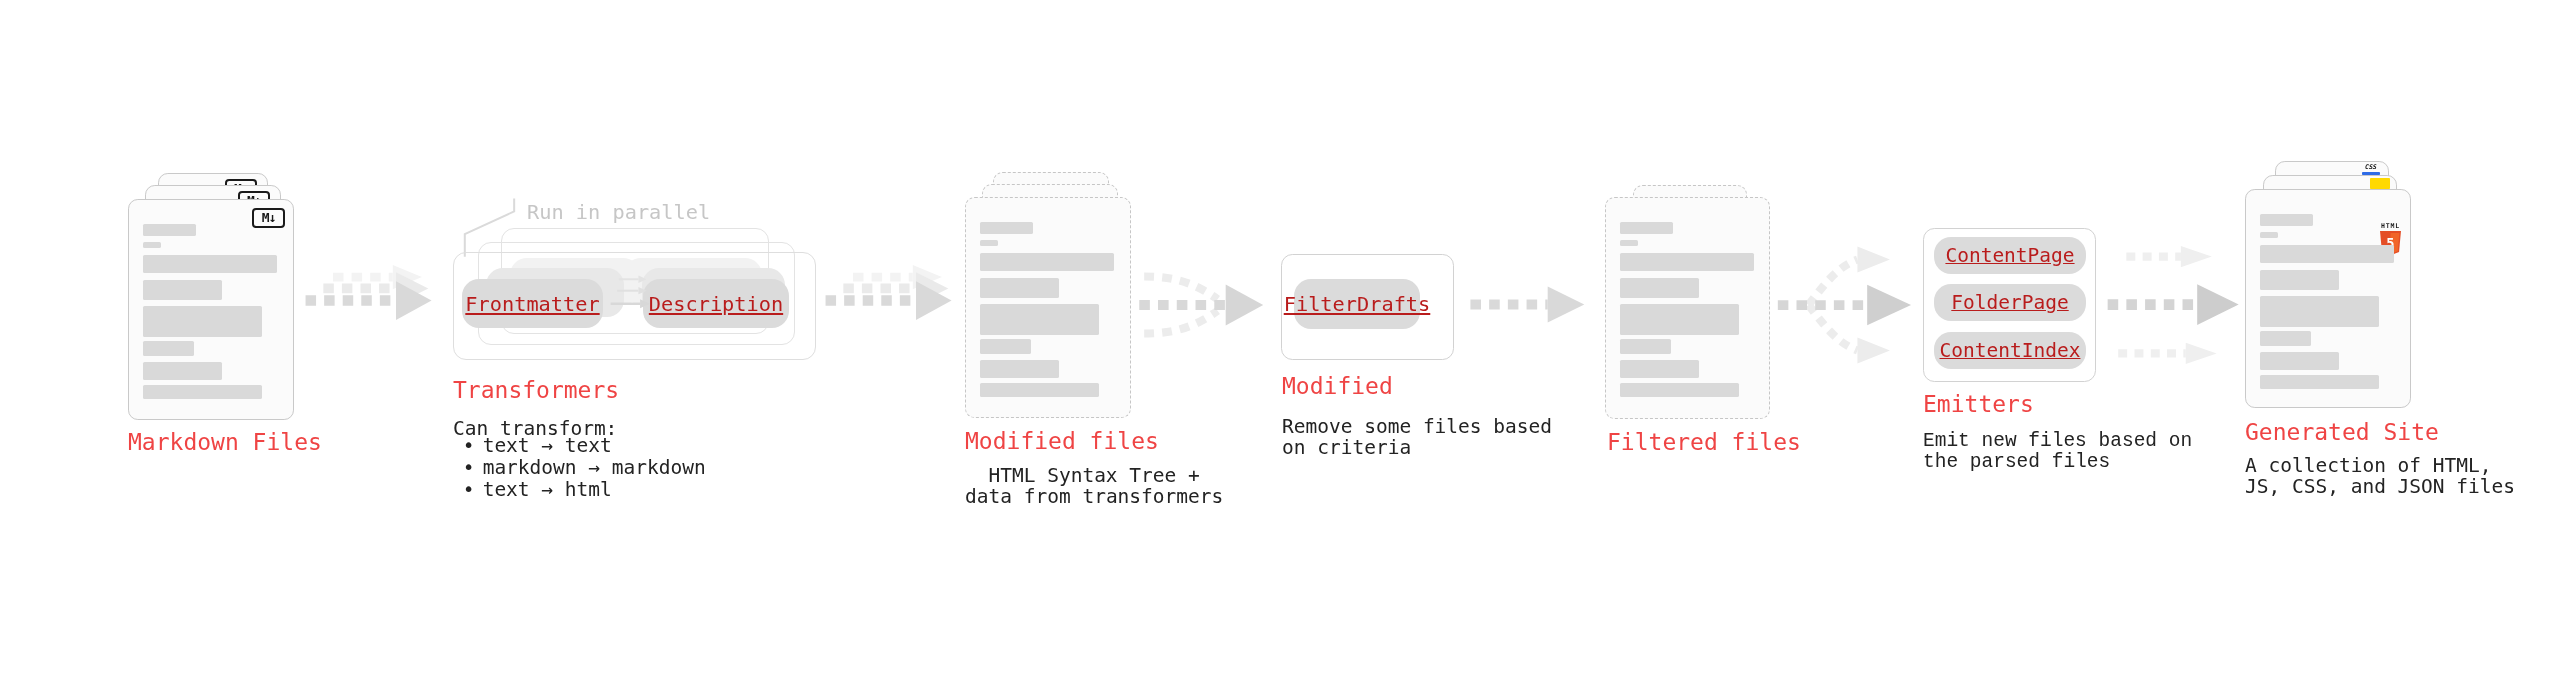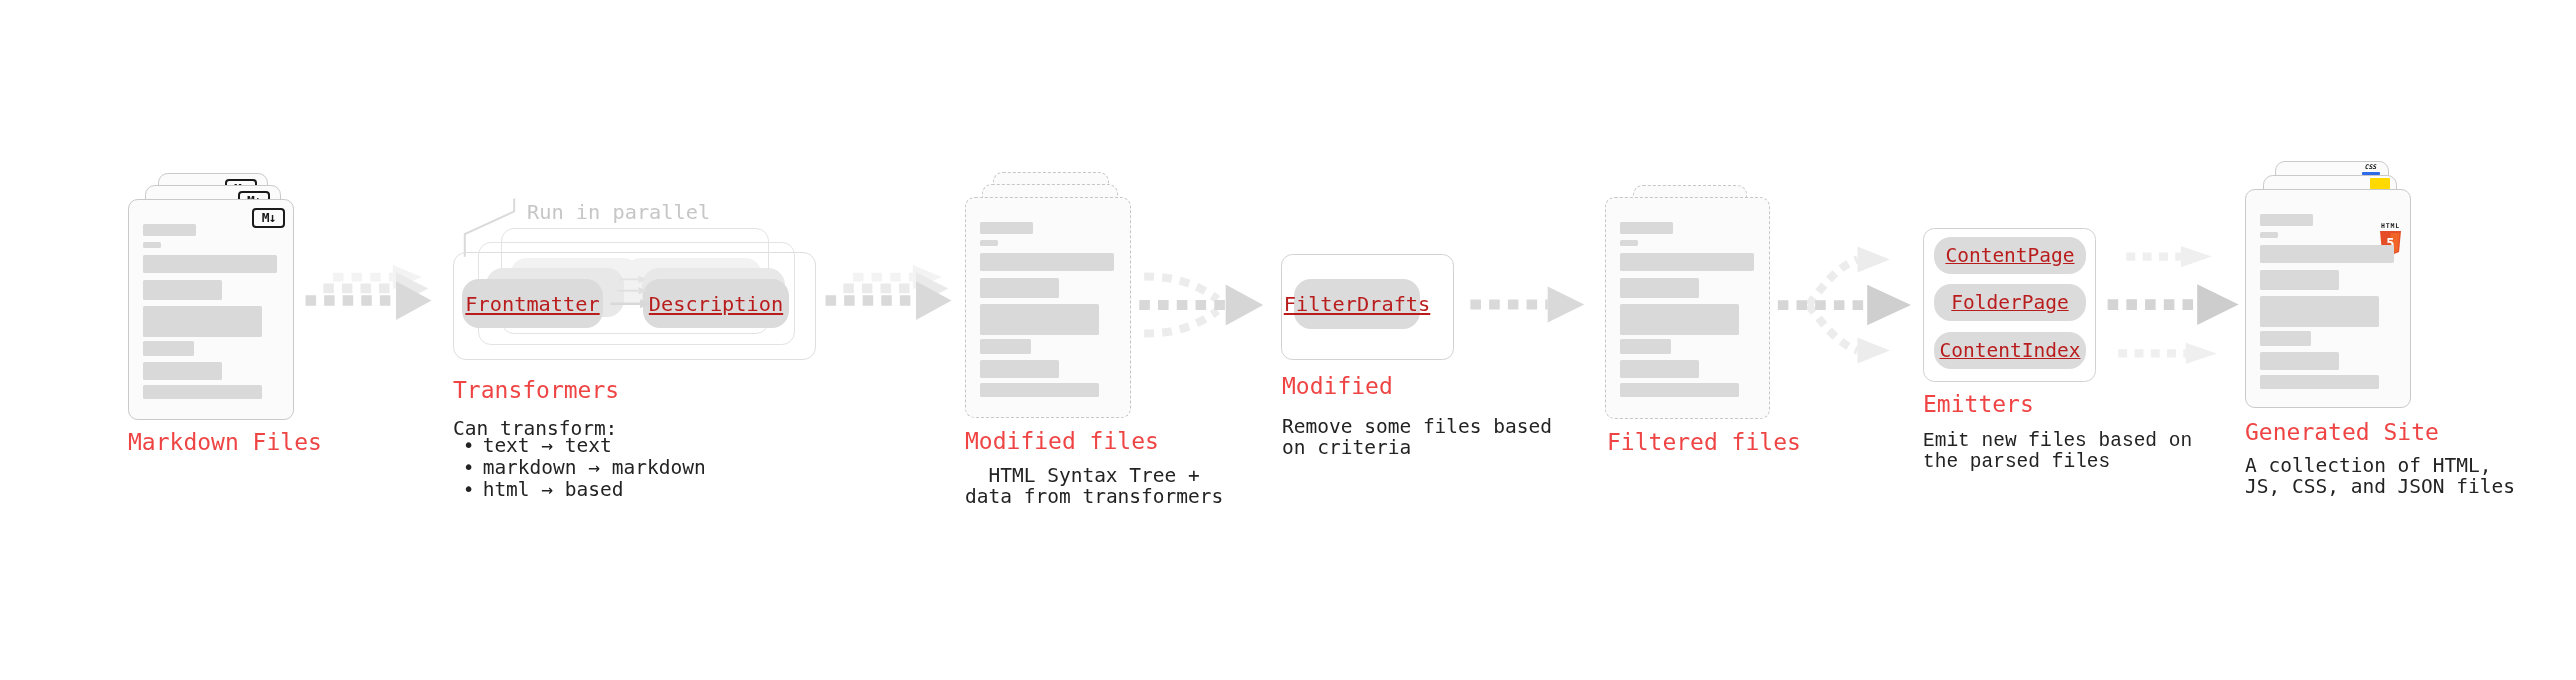--- a/index.html
+++ b/index.html
@@ -117,21 +117,21 @@
     <div class="bullet-row">
       <span>•</span>
       <span>text → text</span>
     </div>
     <div class="bullet-row">
       <span>•</span>
       <span>markdown → markdown</span>
     </div>
     <div class="bullet-row">
       <span>•</span>
-      <span>html → based</span>
+      <span>text → html</span>
     </div>
   </div>
 
   <svg style="left:822px;top:265px;" width="142" height="63" viewBox="0 0 175 78">
     <g>
         <line x1="38" y1="15" x2="112" y2="15" stroke="#f3f3f3" stroke-width="11" stroke-dasharray="13 10"></line>
         <polygon points="112,0 148,15 112,30" fill="#f3f3f3"></polygon>
       </g>
     <g>
         <line x1="26" y1="29" x2="116" y2="29" stroke="#eaeaea" stroke-width="12" stroke-dasharray="13 10"></line>

